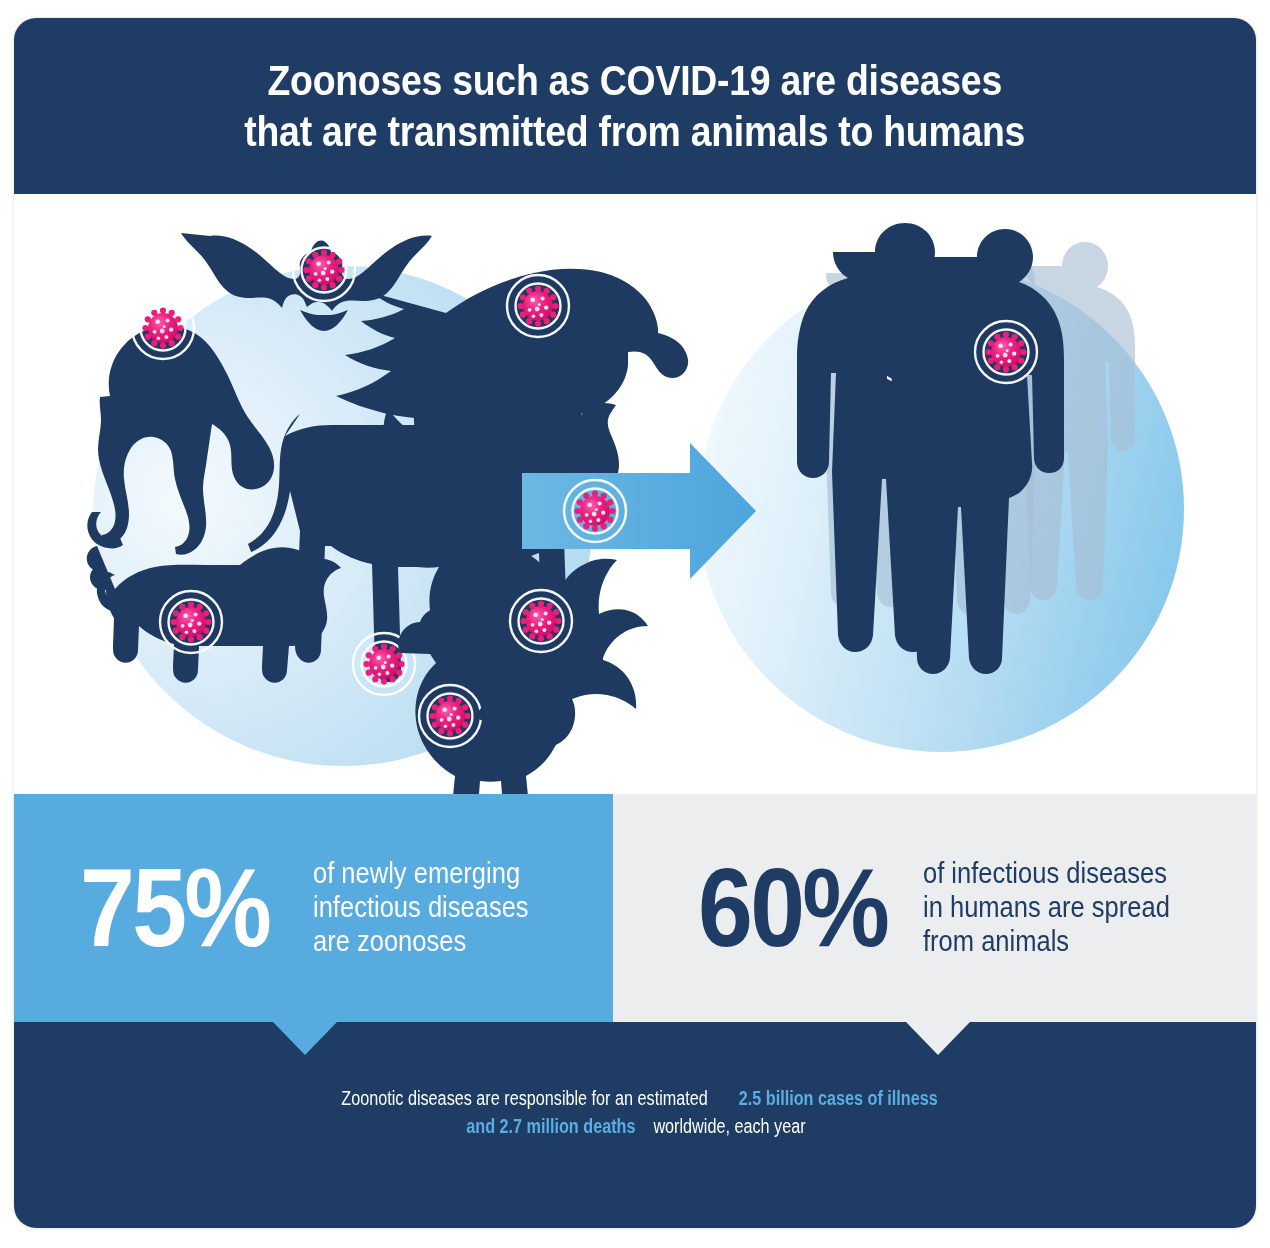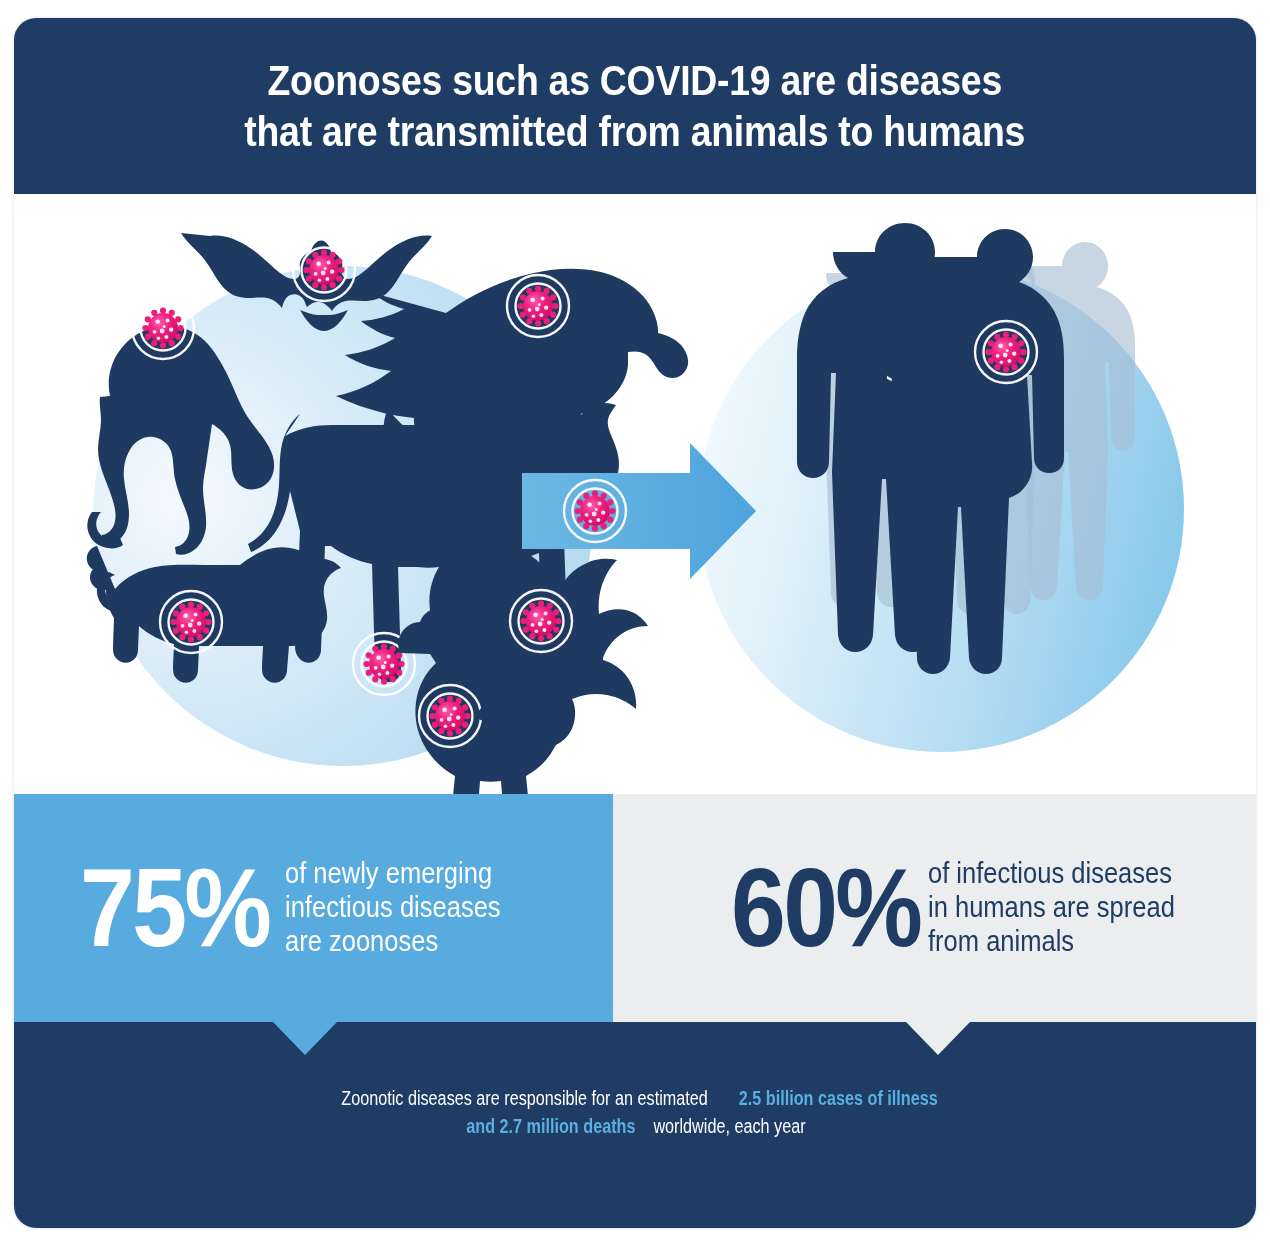--- a/index.html
+++ b/index.html
@@ -72,23 +72,23 @@
     width: 599px; height: 228px;
     background: #57abdf;
     display: flex; align-items: center;
   }
   .stat-right {
     position: absolute; left: 599px; top: 0;
     width: 643px; height: 228px;
     background: #ebedee;
     display: flex; align-items: center;
   }
-  .stat-inner { display: flex; align-items: center; }
+  .stat-inner { display: flex; align-items: center; gap: 28px; }
   .stat-left .stat-inner { padding-left: 66px; }
-  .stat-right .stat-inner { padding-left: 118px; }
+  .stat-right .stat-inner { padding-left: 85px; }
   .big-pct {
     font-size: 112px; font-weight: 700; line-height: .9;
     letter-spacing: -3px;
     transform: scaleX(.88);
     transform-origin: left center;
   }
   .stat-left .big-pct { color: #ffffff; }
   .stat-right .big-pct { color: #1e3c64; }
   .stat-desc {
     font-size: 29px; line-height: 1.17; font-weight: 400;

